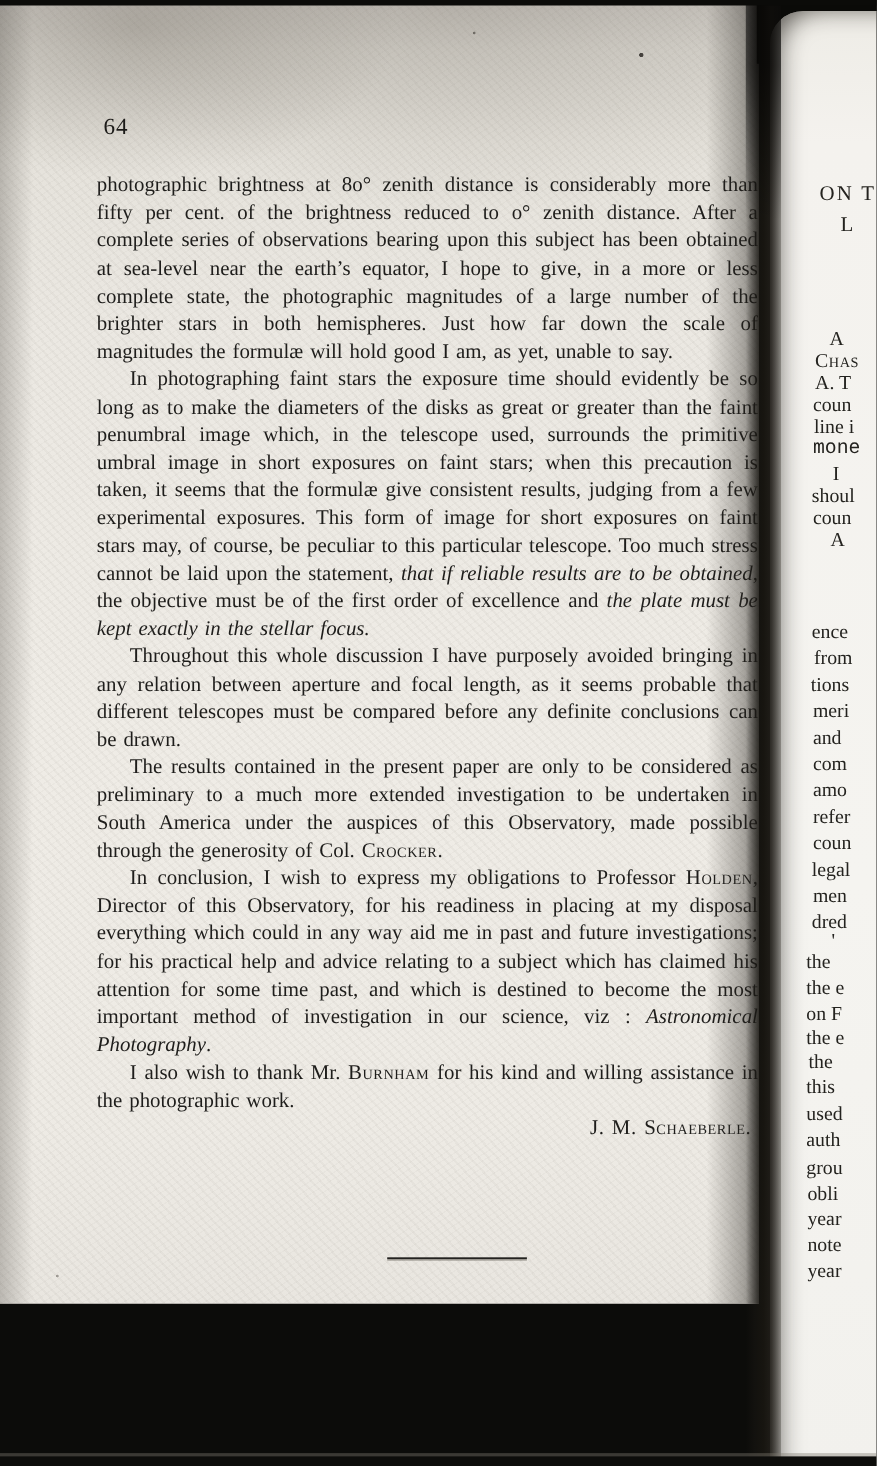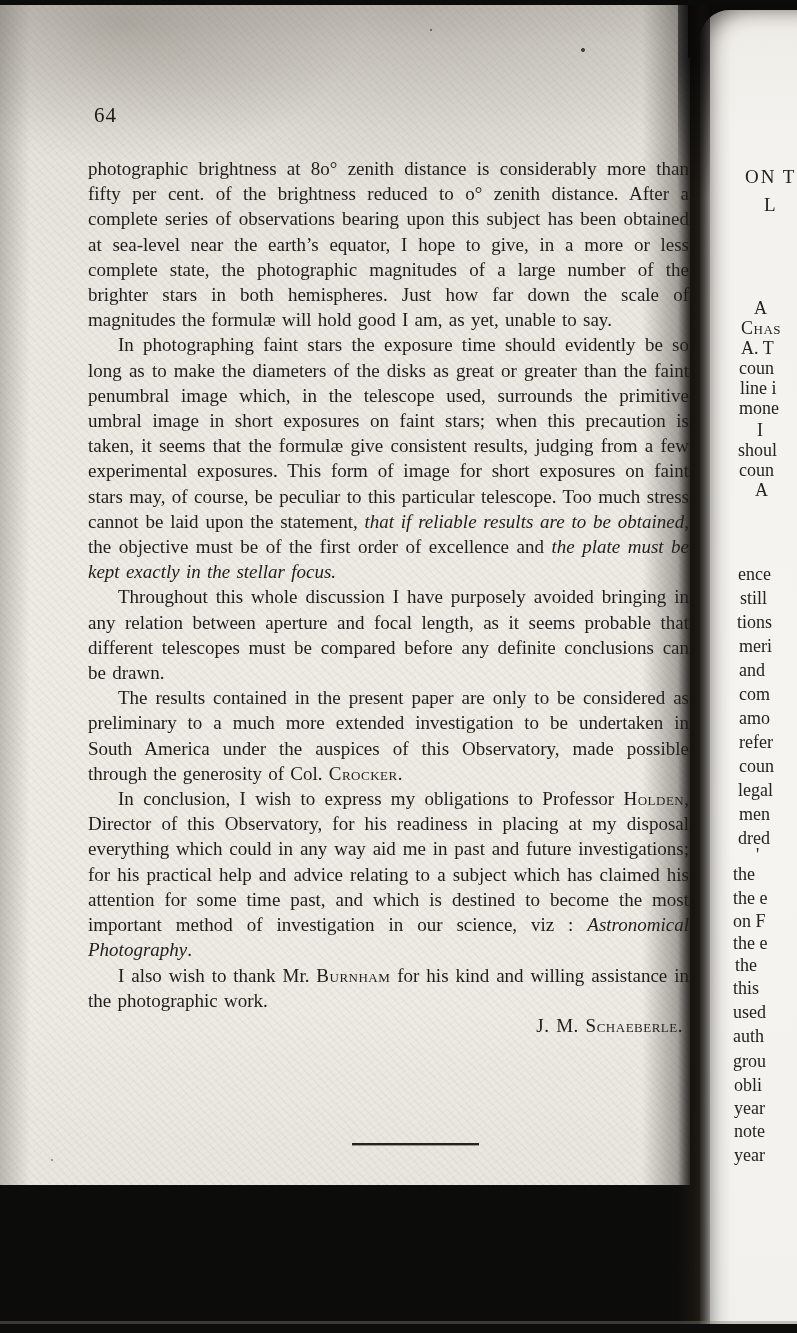--- a/index.html
+++ b/index.html
@@ -124,27 +124,27 @@
   <div class="corner-black"></div>
 
   <div class="right-page" id="right-page">
       <div class="frag caps" style="left: 45px; top: 156px;">ON T</div>
       <div class="frag caps" style="left: 64px; top: 184px;">L</div>
       <div class="frag" style="left: 54px; top: 288px;">A</div>
       <div class="frag sc" style="left: 41px; top: 308px;">Chas</div>
       <div class="frag" style="left: 41px; top: 328px;">A. T</div>
       <div class="frag" style="left: 39px; top: 348px;">coun</div>
       <div class="frag" style="left: 40px; top: 368px;">line i</div>
-      <div class="frag" style="left: 39px; top: 388px;">mone</div>
+      <div class="frag" style="left: 39px; top: 388px; font-family: Liberation Mono, monospace;">mone</div>
       <div class="frag" style="left: 57px; top: 410px;">I</div>
       <div class="frag" style="left: 38px; top: 430px;">shoul</div>
       <div class="frag" style="left: 39px; top: 450px;">coun</div>
       <div class="frag" style="left: 55px; top: 470px;">A</div>
       <div class="frag" style="left: 38px; top: 554px; text-align: right;">ence</div>
-      <div class="frag" style="left: 40px; top: 578px;">still</div>
+      <div class="frag" style="left: 40px; top: 578px;">from</div>
       <div class="frag" style="left: 37px; top: 602px;">tions</div>
       <div class="frag" style="left: 39px; top: 626px;">meri</div>
       <div class="frag" style="left: 39px; top: 650px;">and</div>
       <div class="frag" style="left: 39px; top: 674px;">com</div>
       <div class="frag" style="left: 39px; top: 698px;">amo</div>
       <div class="frag" style="left: 39px; top: 722px;">refer</div>
       <div class="frag" style="left: 39px; top: 746px;">coun</div>
       <div class="frag" style="left: 38px; top: 770px;">legal</div>
       <div class="frag" style="left: 39px; top: 794px;">men</div>
       <div class="frag" style="left: 38px; top: 818px;">dred</div>

